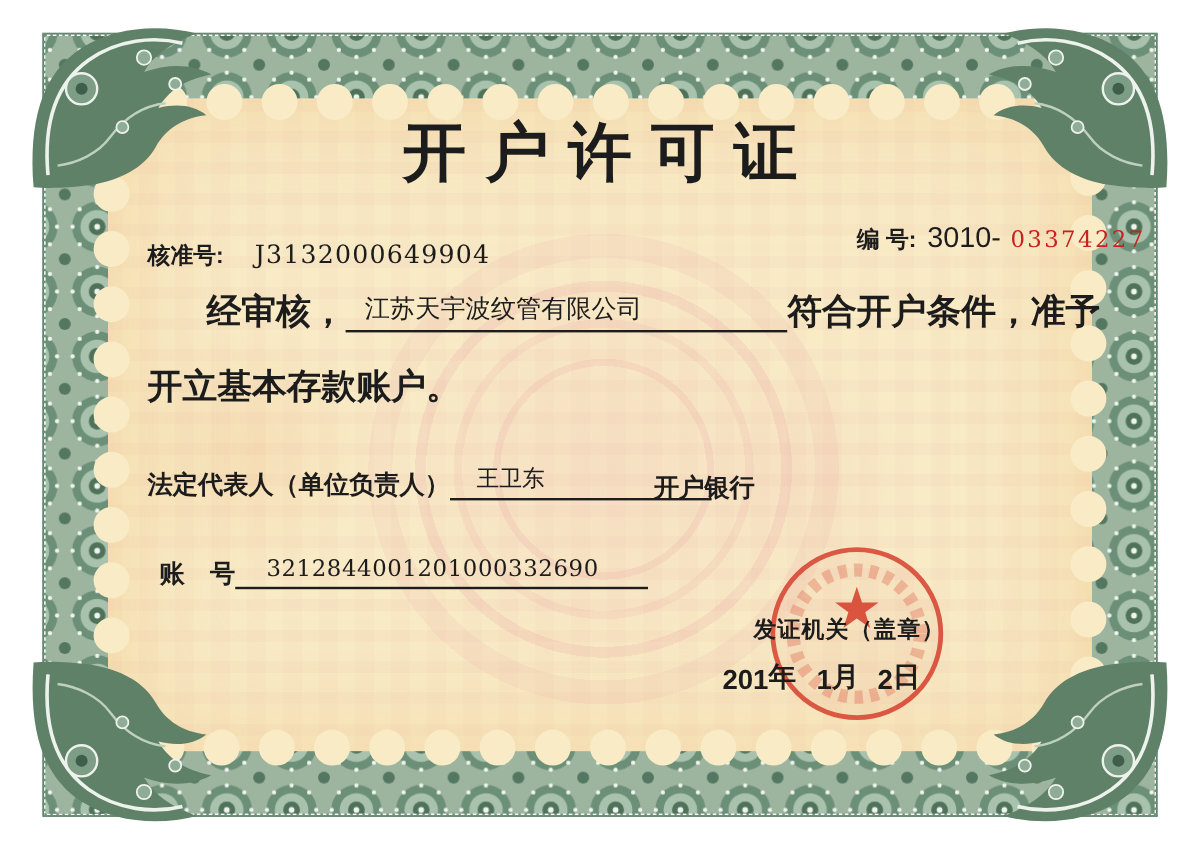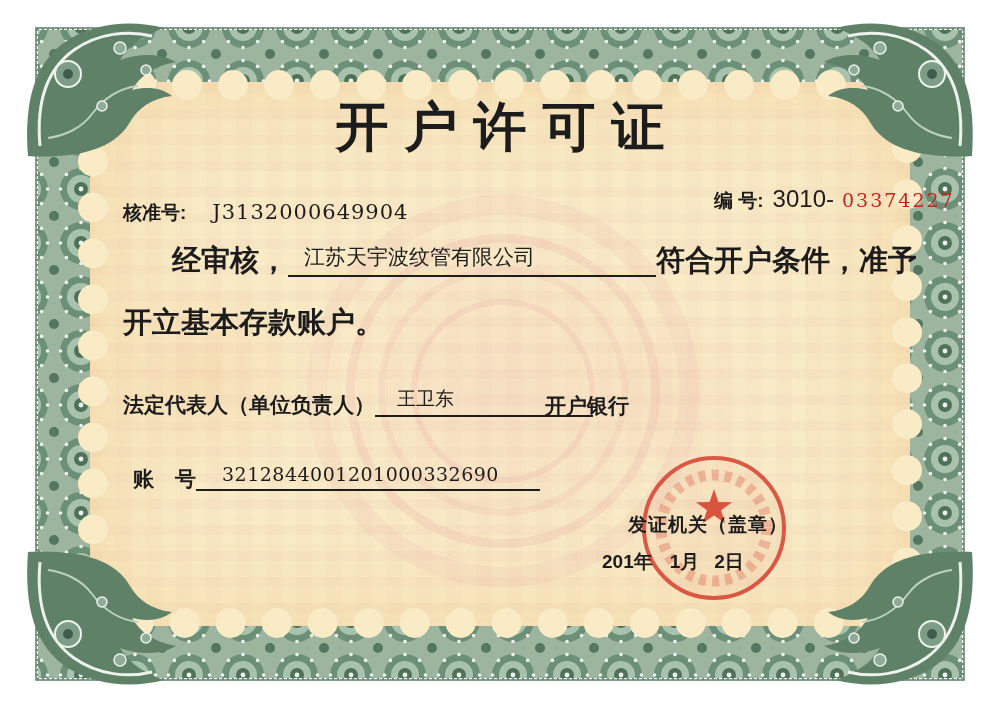--- a/index.html
+++ b/index.html
@@ -54,21 +54,21 @@
   .bank-label{left:545px;top:392px;font-size:21px;font-weight:bold;}
   .bank-value{
     left:622px;top:371px;width:268px;
     font-family:"DejaVu Serif",serif;font-size:17px;line-height:21px;
     border-bottom:2px solid #1d1d1d;padding-bottom:3px;
   }
   .account{left:117px;top:463px;display:flex;align-items:flex-end;margin-left:16px;}
   .account .lbl{font-size:21px;font-weight:bold;line-height:1.2;}
   .account .num{width:318px;font-family:"DejaVu Serif",serif;font-size:19px;letter-spacing:.5px;padding:0 0 4px 26px;}
   .issuer{left:628px;top:512px;font-size:19px;font-weight:600;letter-spacing:1px;}
-  .date{left:602px;top:549px;font-size:19px;font-weight:600;display:flex;align-items:center;}
+  .date{left:602px;top:549px;font-size:23px;font-weight:600;display:flex;align-items:flex-end;}
   .date .gap1{margin-left:17px;}
   .date .gap2{margin-left:15px;}
   .seal-wrap{left:630px;top:446px;width:168px;height:164px;z-index:6;}
 </style>
 </head>
 <body>
 
 <div class="page">
 
   <div class="paper"></div>

